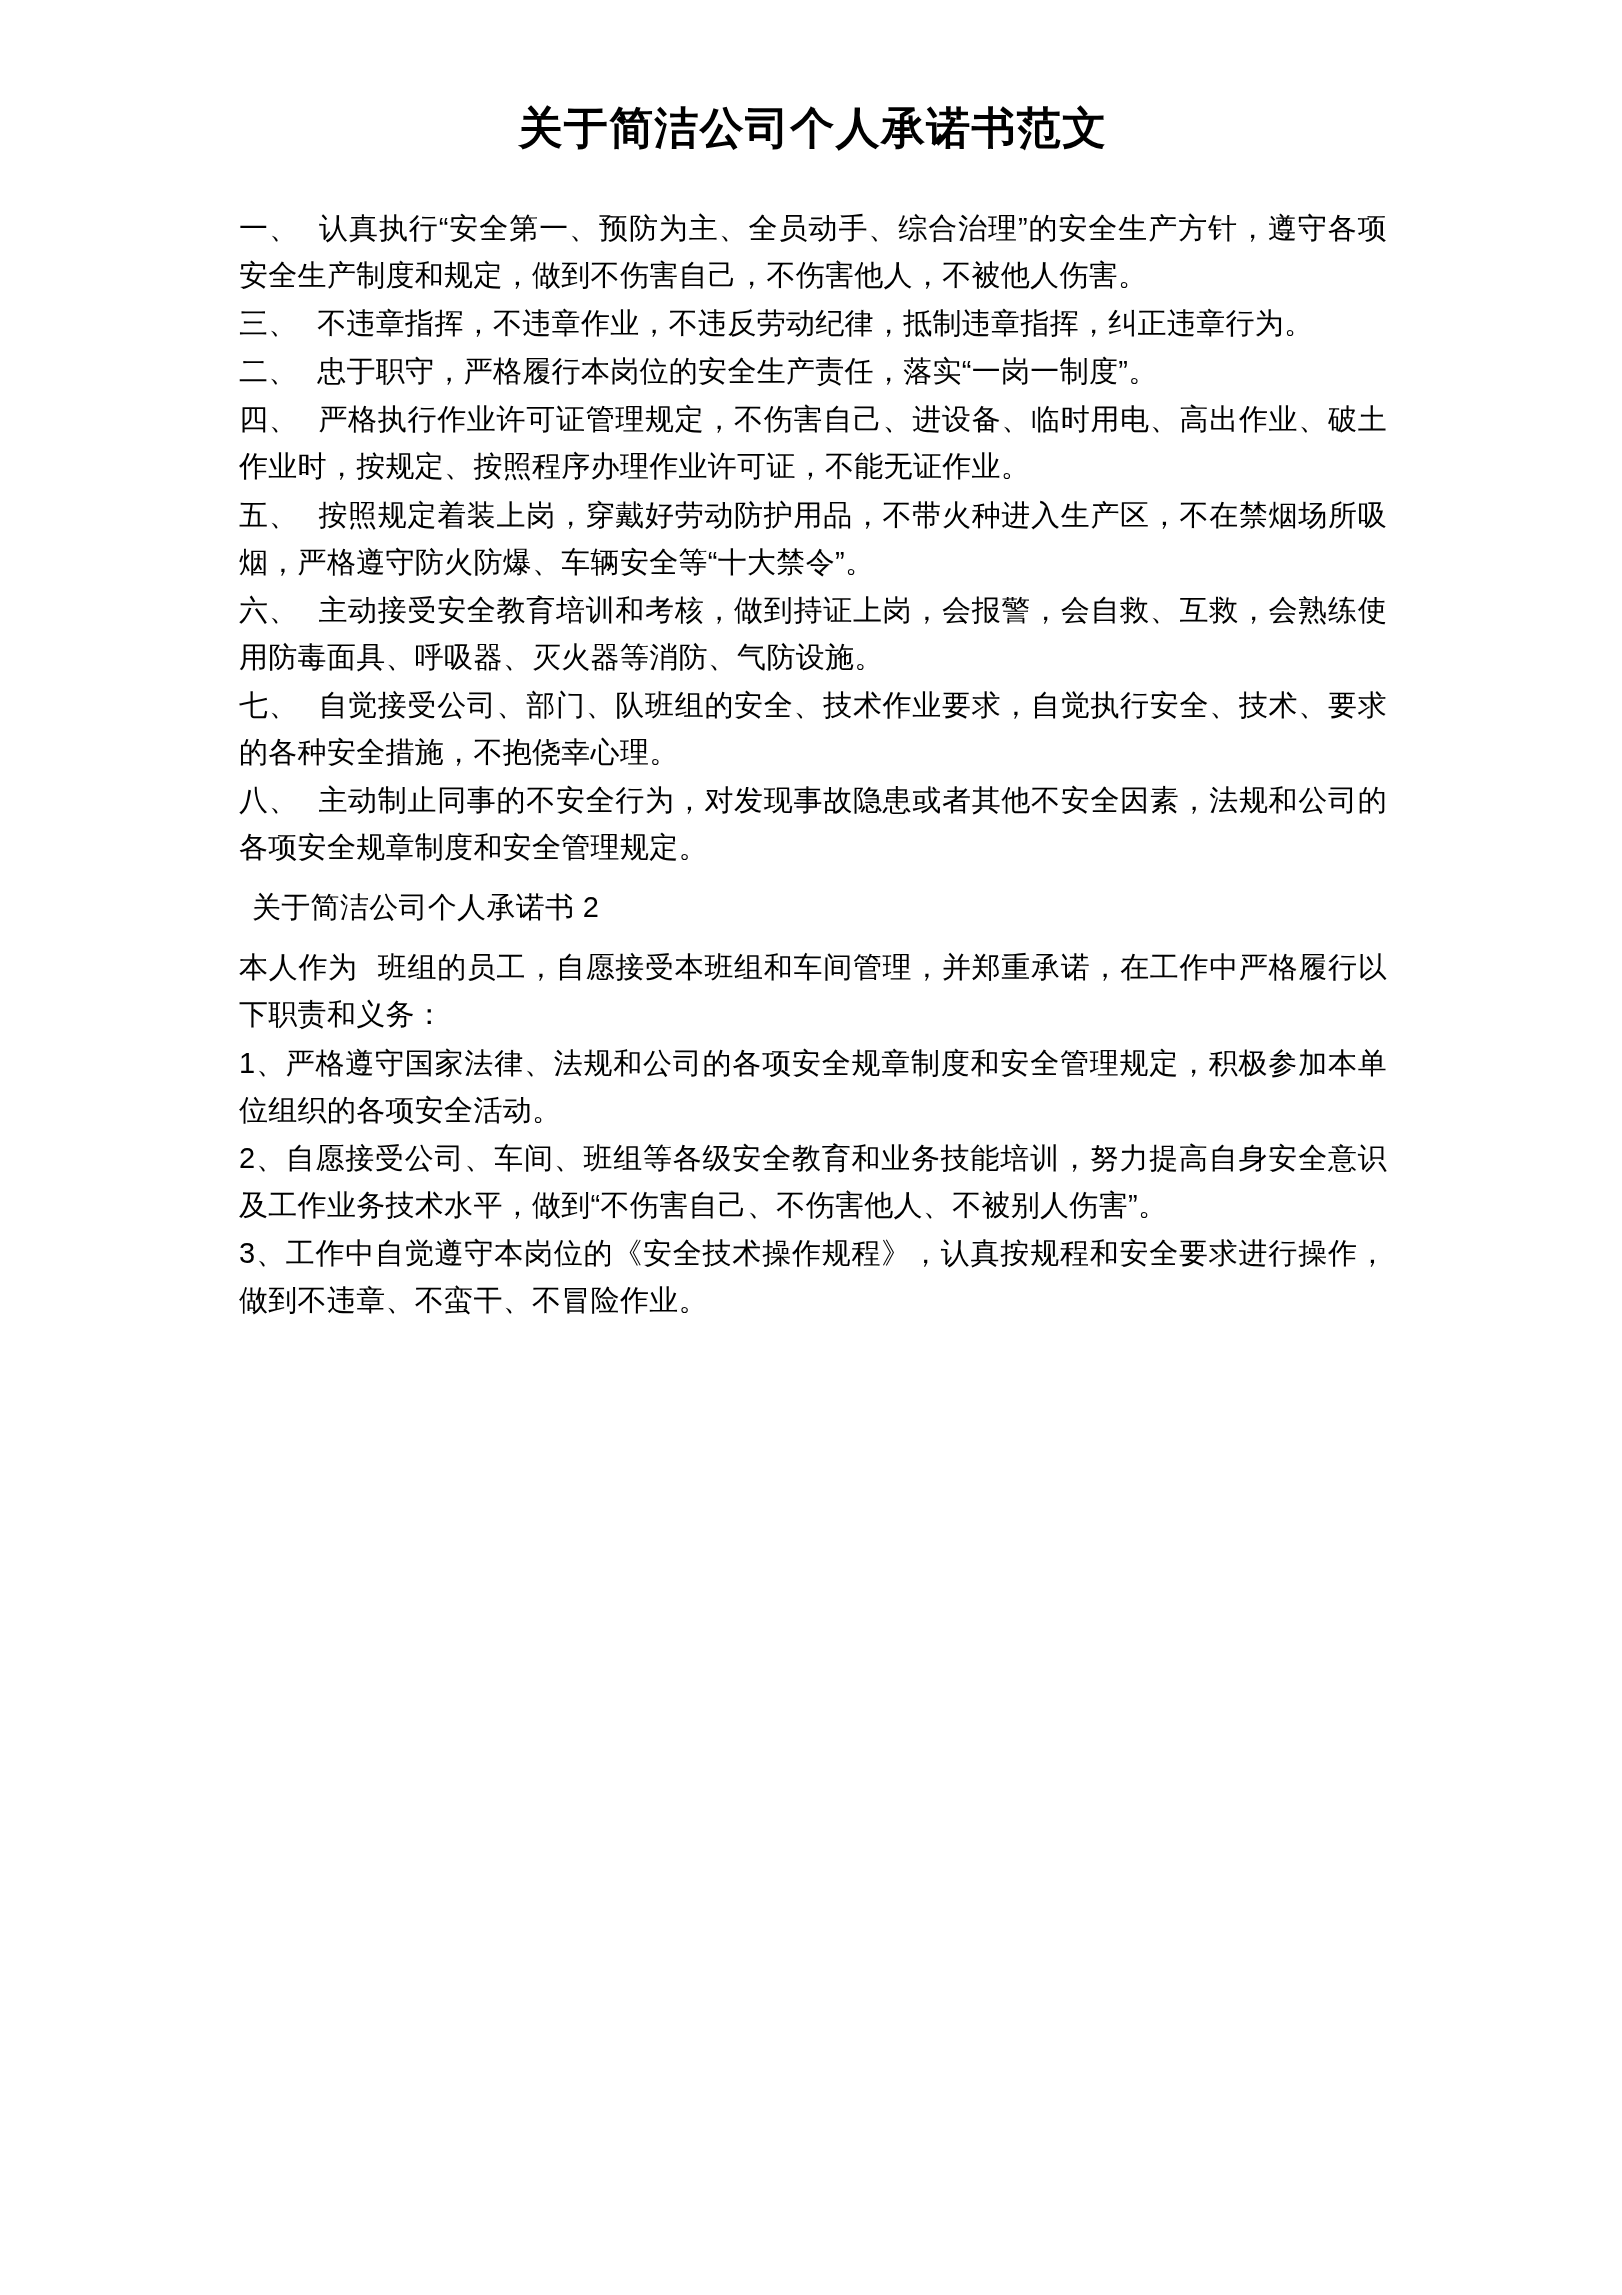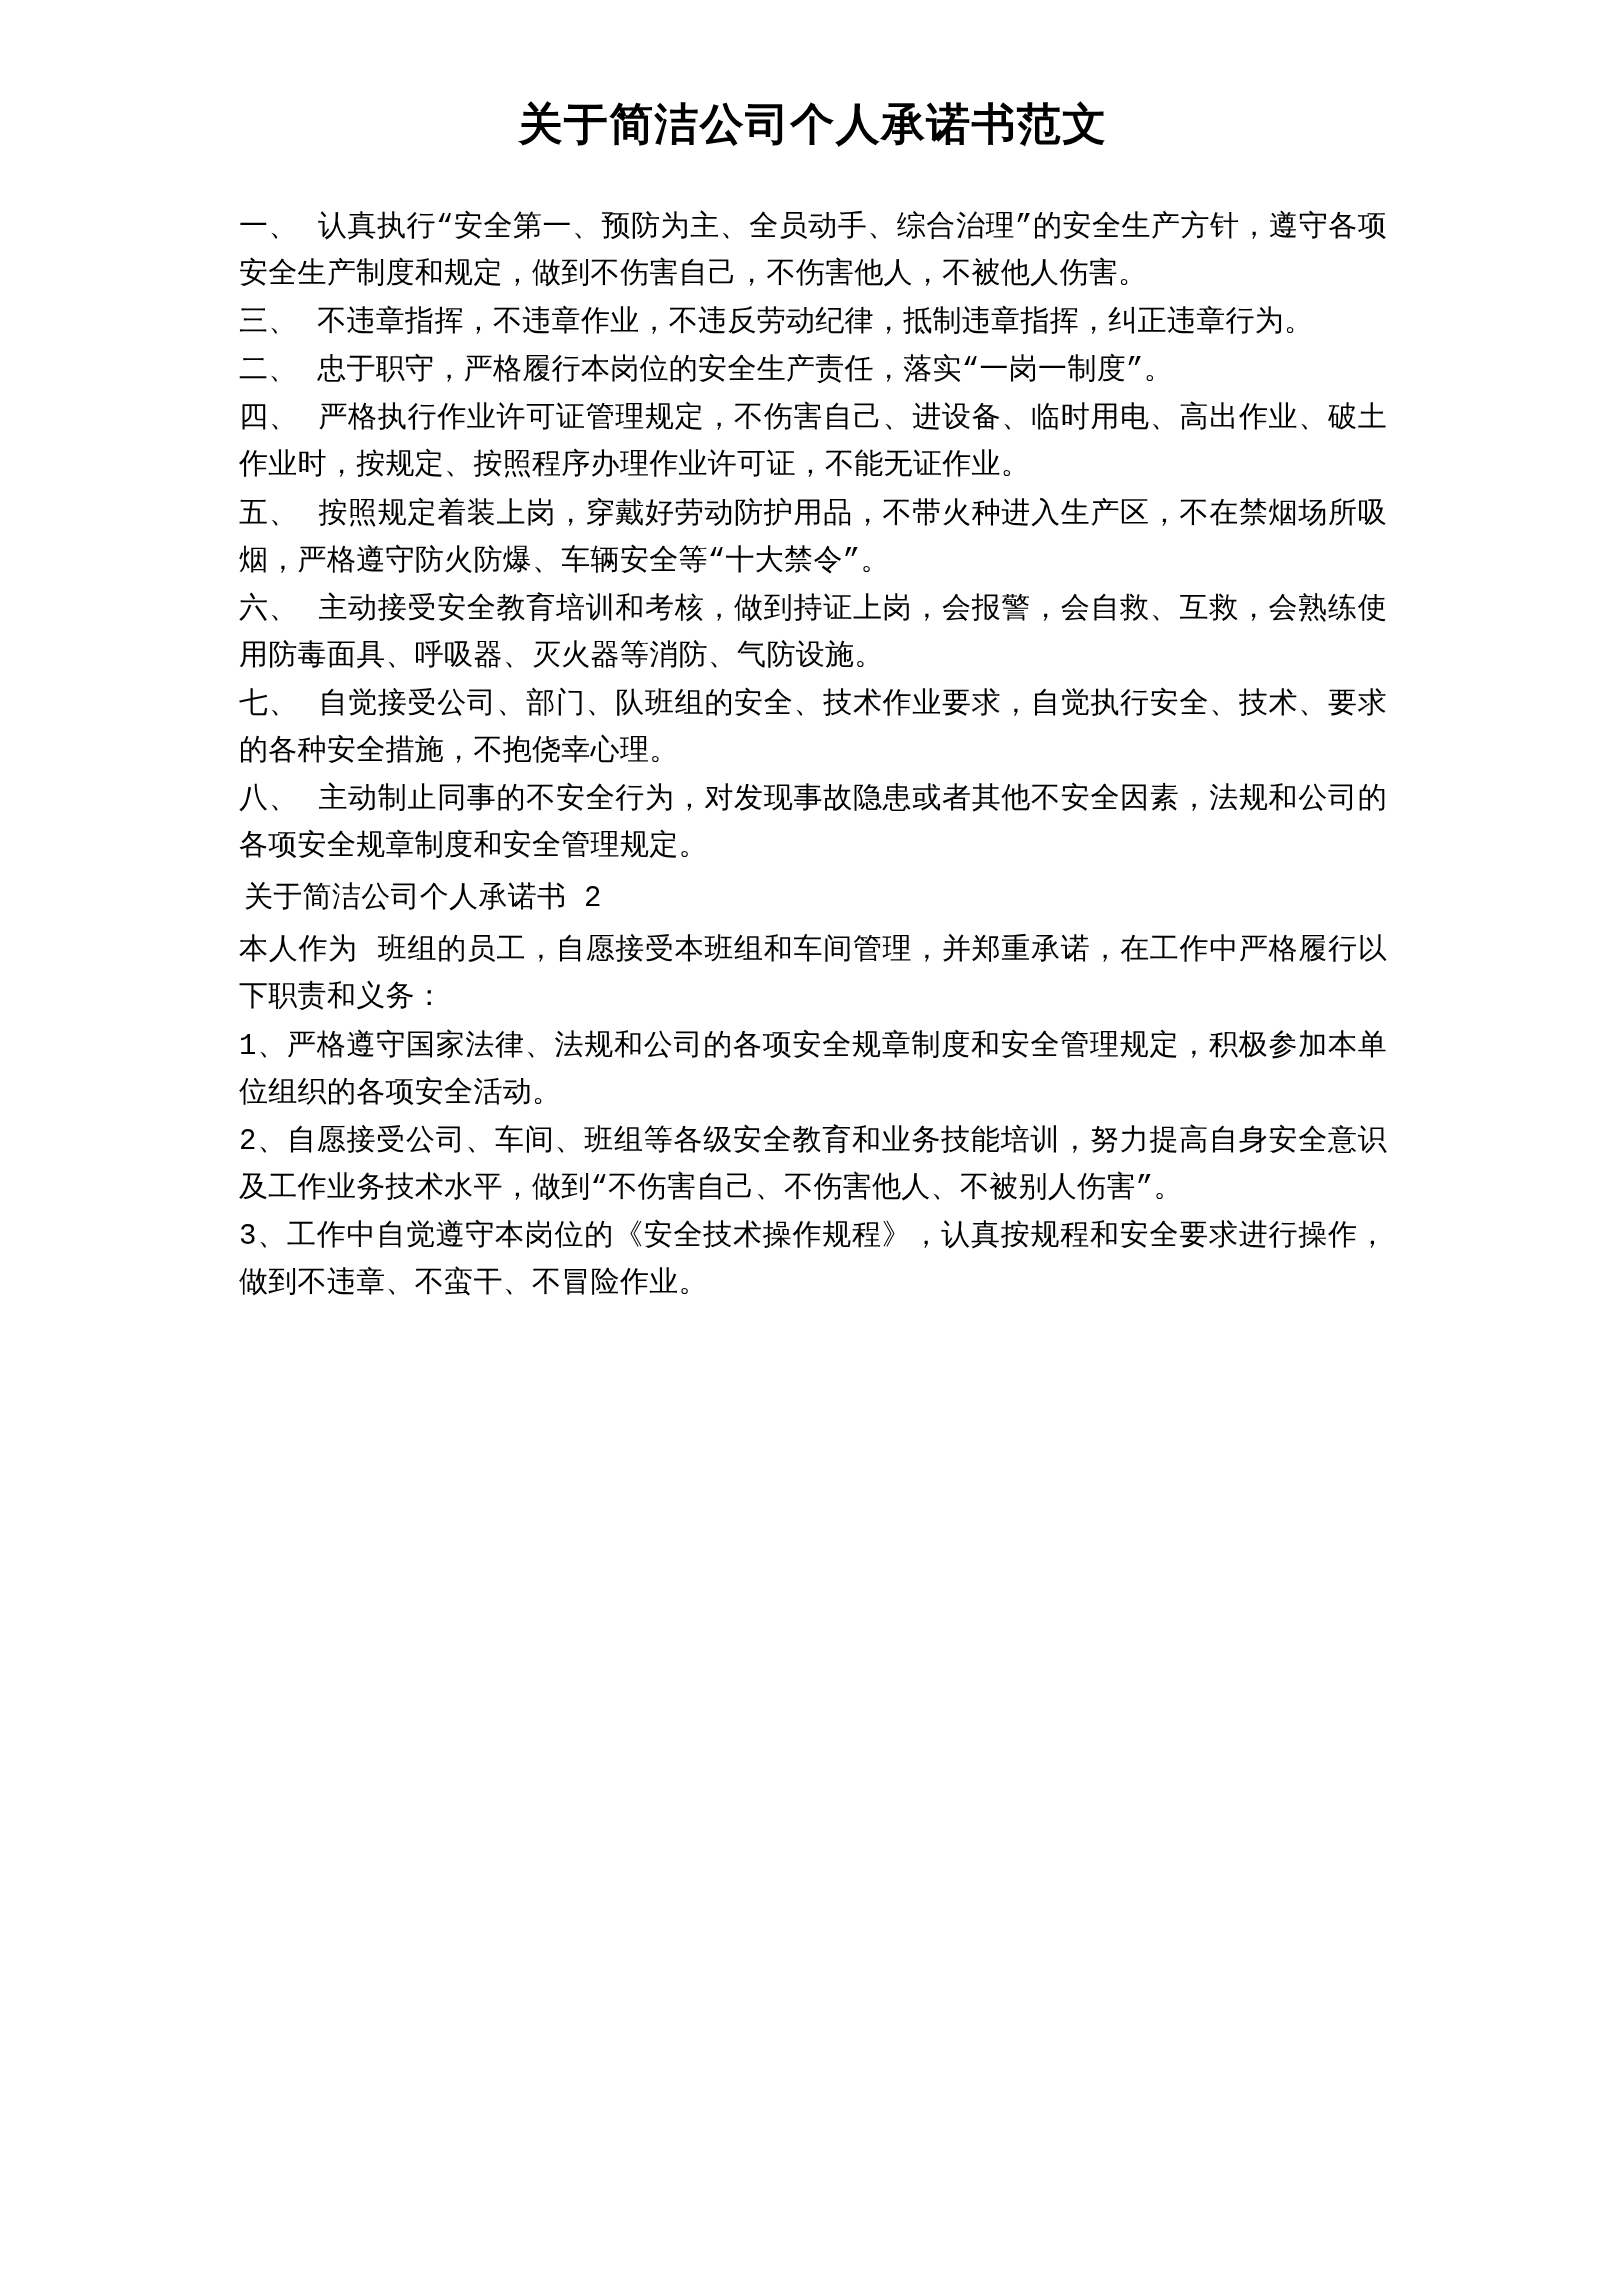--- a/index.html
+++ b/index.html
@@ -8,21 +8,21 @@
     padding: 0;
     background: #ffffff;
   }
   .page {
     position: relative;
     width: 1623px;
     height: 2295px;
     background: #ffffff;
     box-sizing: border-box;
     padding: 84px 236px 0 239px;
-    font-family: Liberation Mono, monospace;
+    font-family: Liberation Sans, sans-serif;
     color: #000000;
     overflow: hidden;
   }
   .doc-title {
     font-size: 44px;
     font-weight: bold;
     text-align: center;
     letter-spacing: 1.3px;
     margin: 0;
     padding-top: 15.7px;
@@ -63,21 +63,21 @@
   }
   .sig-line {
     font-size: 29px;
     line-height: 1.62;
     margin: 0;
     letter-spacing: 0.3px;
   }
   .sec2-heading {
     font-size: 29px;
     line-height: 1.62;
-    margin: 5px;
+    margin: 13px;
     letter-spacing: 0.3px;
   }
 </style>
 </head>
 <body>
 
 <div class="page">
 
   <h1 class="doc-title">关于简洁公司个人承诺书范文</h1>
 

